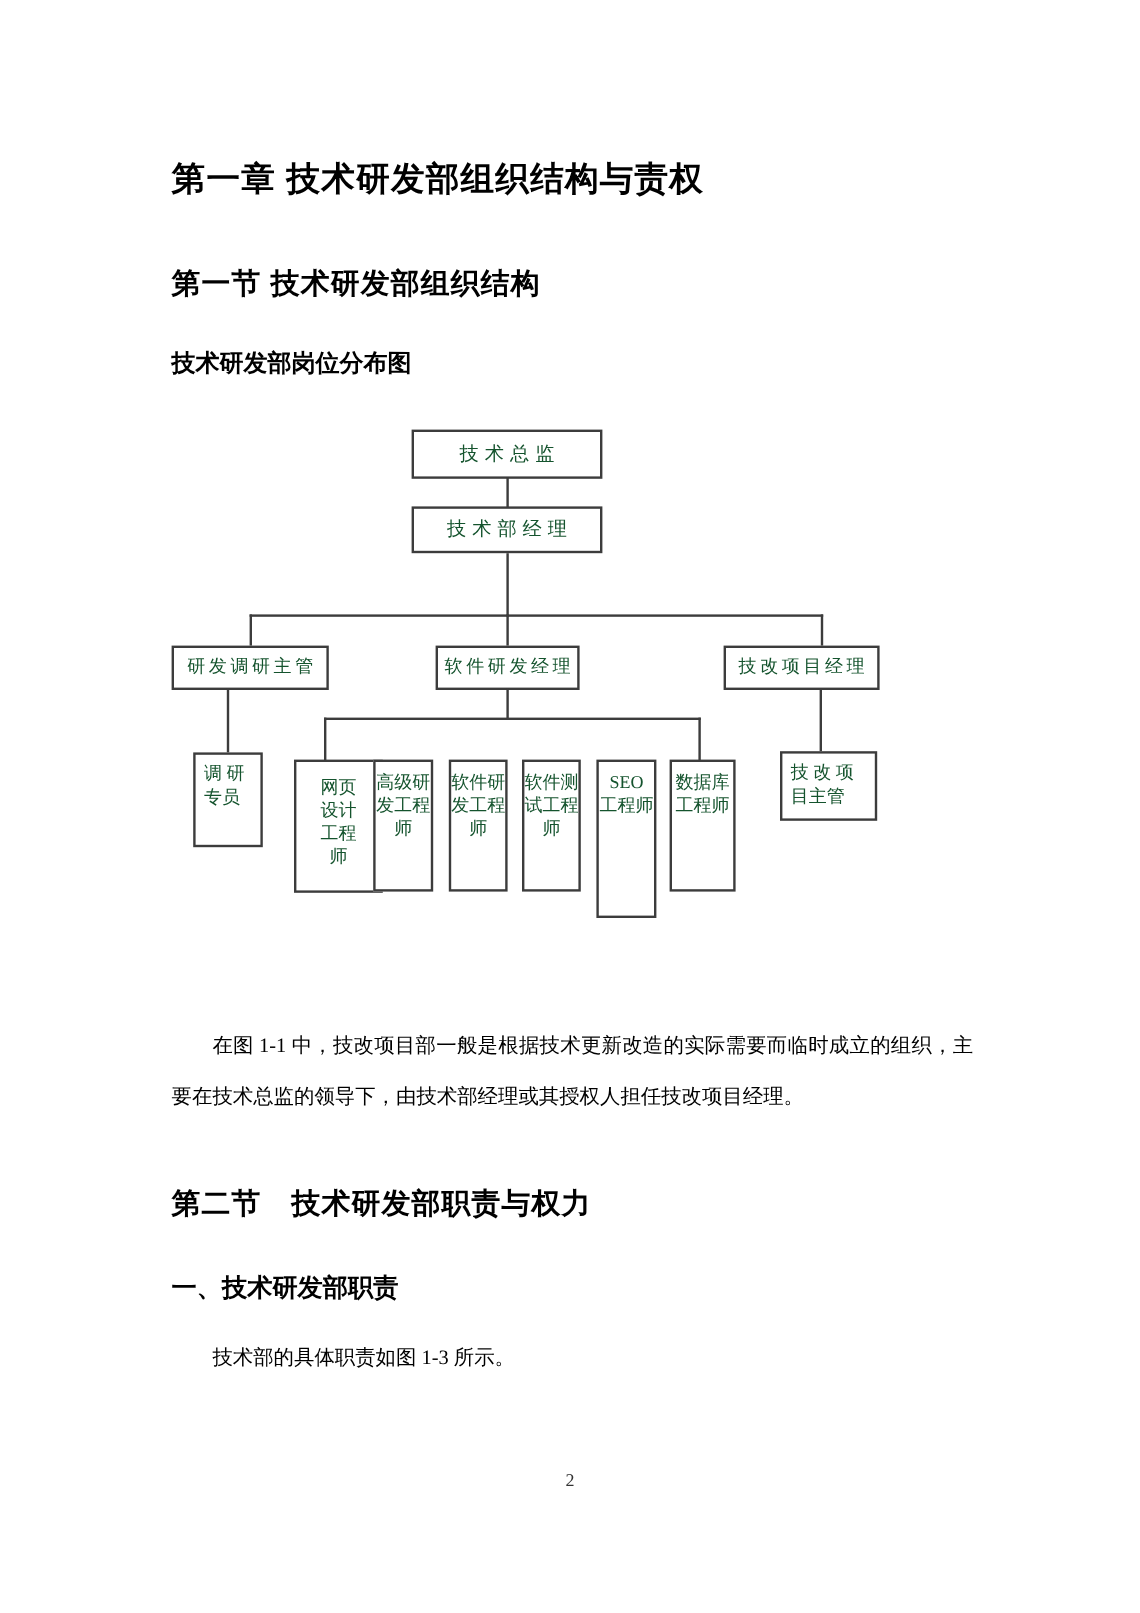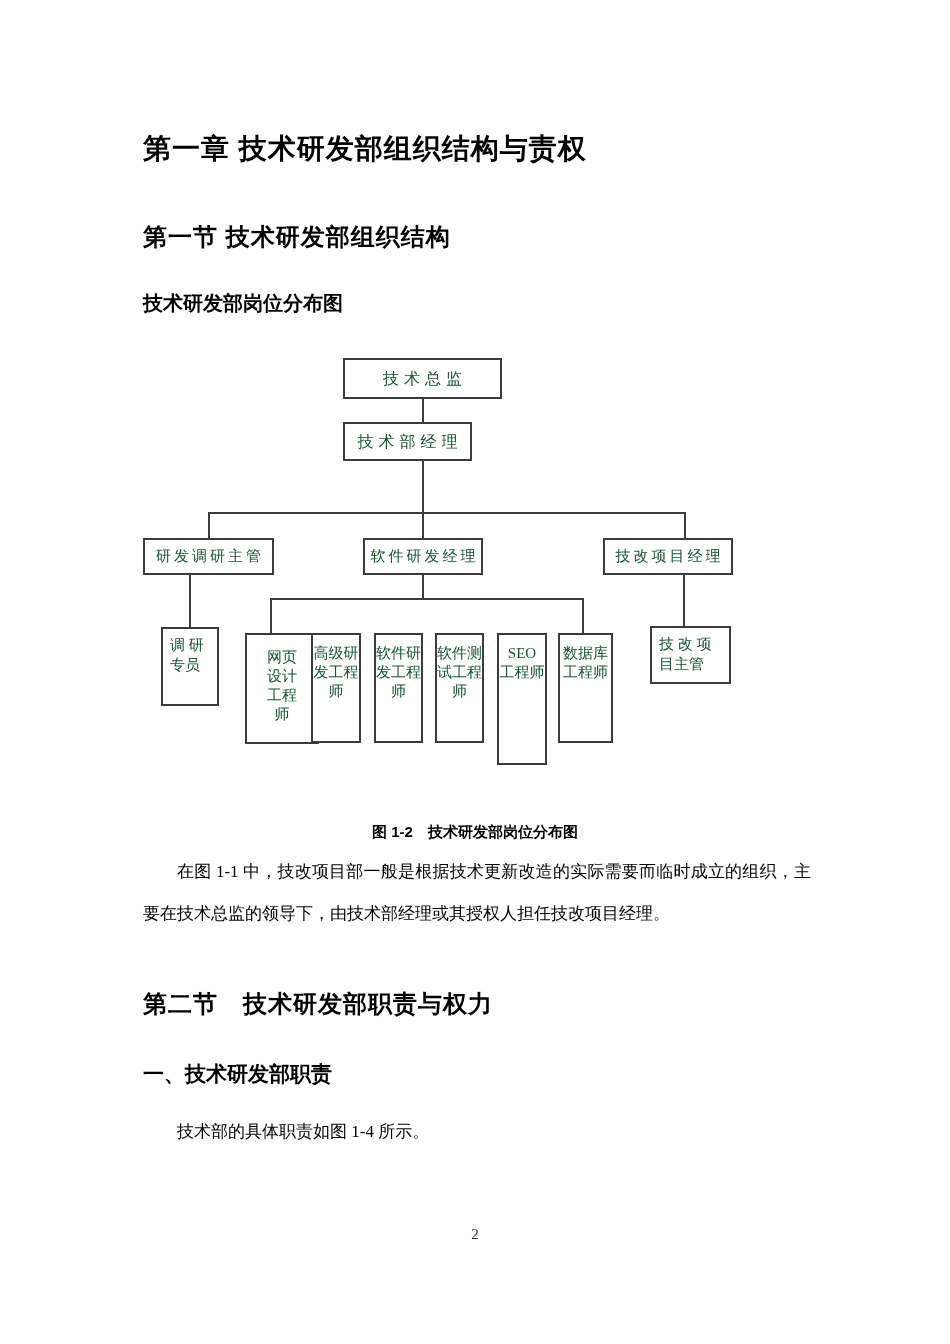--- a/index.html
+++ b/index.html
@@ -83,21 +83,21 @@
 
 <div class="page">
 
   <div class="abs h-section" style="left:143px; top:221px;">第一节 技术研发部组织结构</div>
   <div class="abs h-chapter">第一章 技术研发部组织结构与责权</div>
   <div class="abs h-sub" style="left:143px; top:290px;">技术研发部岗位分布图</div>
 
   <div>
 
     <div class="node node-center node-top" style="left:343px; top:358px; width:159px; height:41px;">技术总监</div>
-    <div class="node node-center node-top" style="left:343px; top:422px; width:129px; height:39px;">技术部经理</div>
+    <div class="node node-center node-top" style="left:343px; top:422px; width:159px; height:39px;">技术部经理</div>
 
     <div class="node node-center node-mid" style="left:143px; top:538px; width:131px; height:37px;">研发调研主管</div>
     <div class="node node-center node-mid" style="left:363px; top:538px; width:120px; height:37px;">软件研发经理</div>
     <div class="node node-center node-mid" style="left:603px; top:538px; width:130px; height:37px;">技改项目经理</div>
 
     <div class="node node-left" style="left:161px; top:627px; width:58px; height:79px;">调 研
 专员</div>
     <div class="node node-tall" style="left:245px; top:633px; width:74px; height:111px; padding-top:13px;">网页
 设计
 工程
@@ -125,24 +125,23 @@
     <div class="vline" style="left:422px; top:512px; height:26px;"></div>
     <div class="vline" style="left:684px; top:512px; height:26px;"></div>
     <div class="vline" style="left:189px; top:574px; height:53px;"></div>
     <div class="vline" style="left:422px; top:574px; height:26px;"></div>
     <div class="hline" style="left:270px; top:598px; width:314px;"></div>
     <div class="vline" style="left:270px; top:598px; height:36px;"></div>
     <div class="vline" style="left:582px; top:598px; height:36px;"></div>
     <div class="vline" style="left:683px; top:575px; height:51px;"></div>
   </div>
 
-  <div class="abs caption">图 1-2　技术研发部岗位分布图</div>
 
   <div class="abs para">在图 1-1 中，技改项目部一般是根据技术更新改造的实际需要而临时成立的组织，主要在技术总监的领导下，由技术部经理或其授权人担任技改项目经理。</div>
 
   <div class="abs h-section" style="left:143px; top:988px;">第二节　技术研发部职责与权力</div>
   <div class="abs h-sub" style="left:143px; top:1061px; font-size:21px;">一、技术研发部职责</div>
 
-  <div class="abs para2">技术部的具体职责如图 1-4 所示。</div>
+  <div class="abs para2">技术部的具体职责如图 1-3 所示。</div>
 
   <div class="abs pagenum">2</div>
 
 </div>
 
 </body></html>

